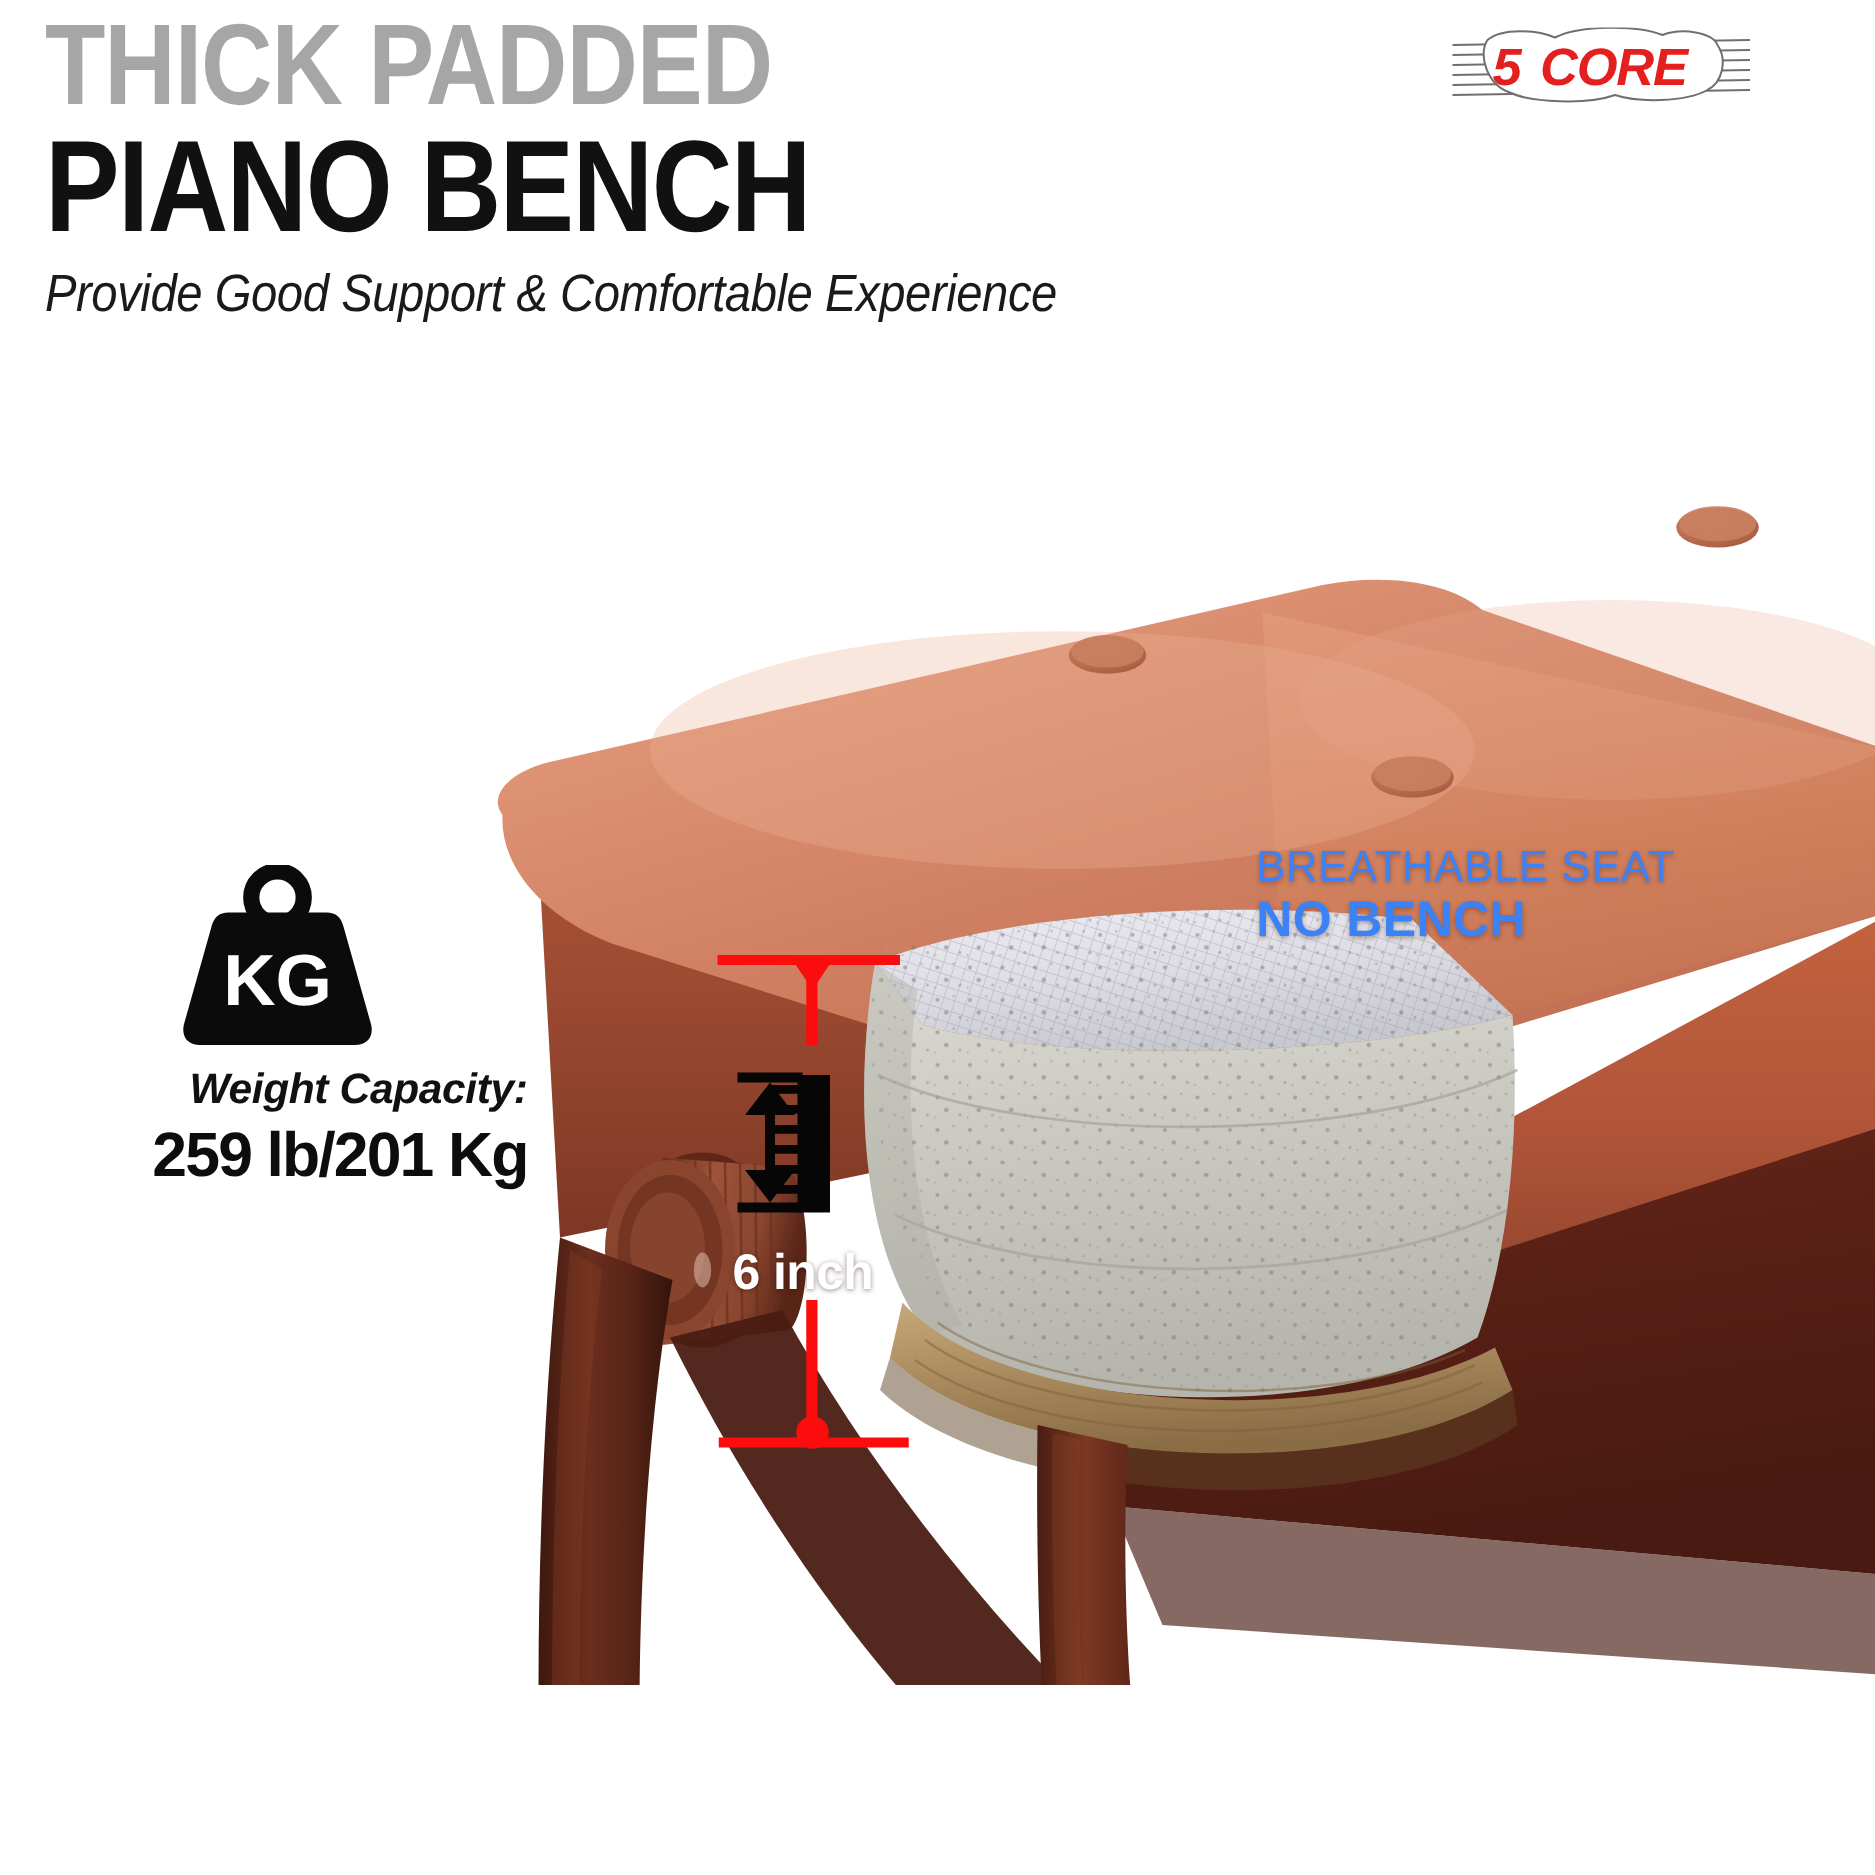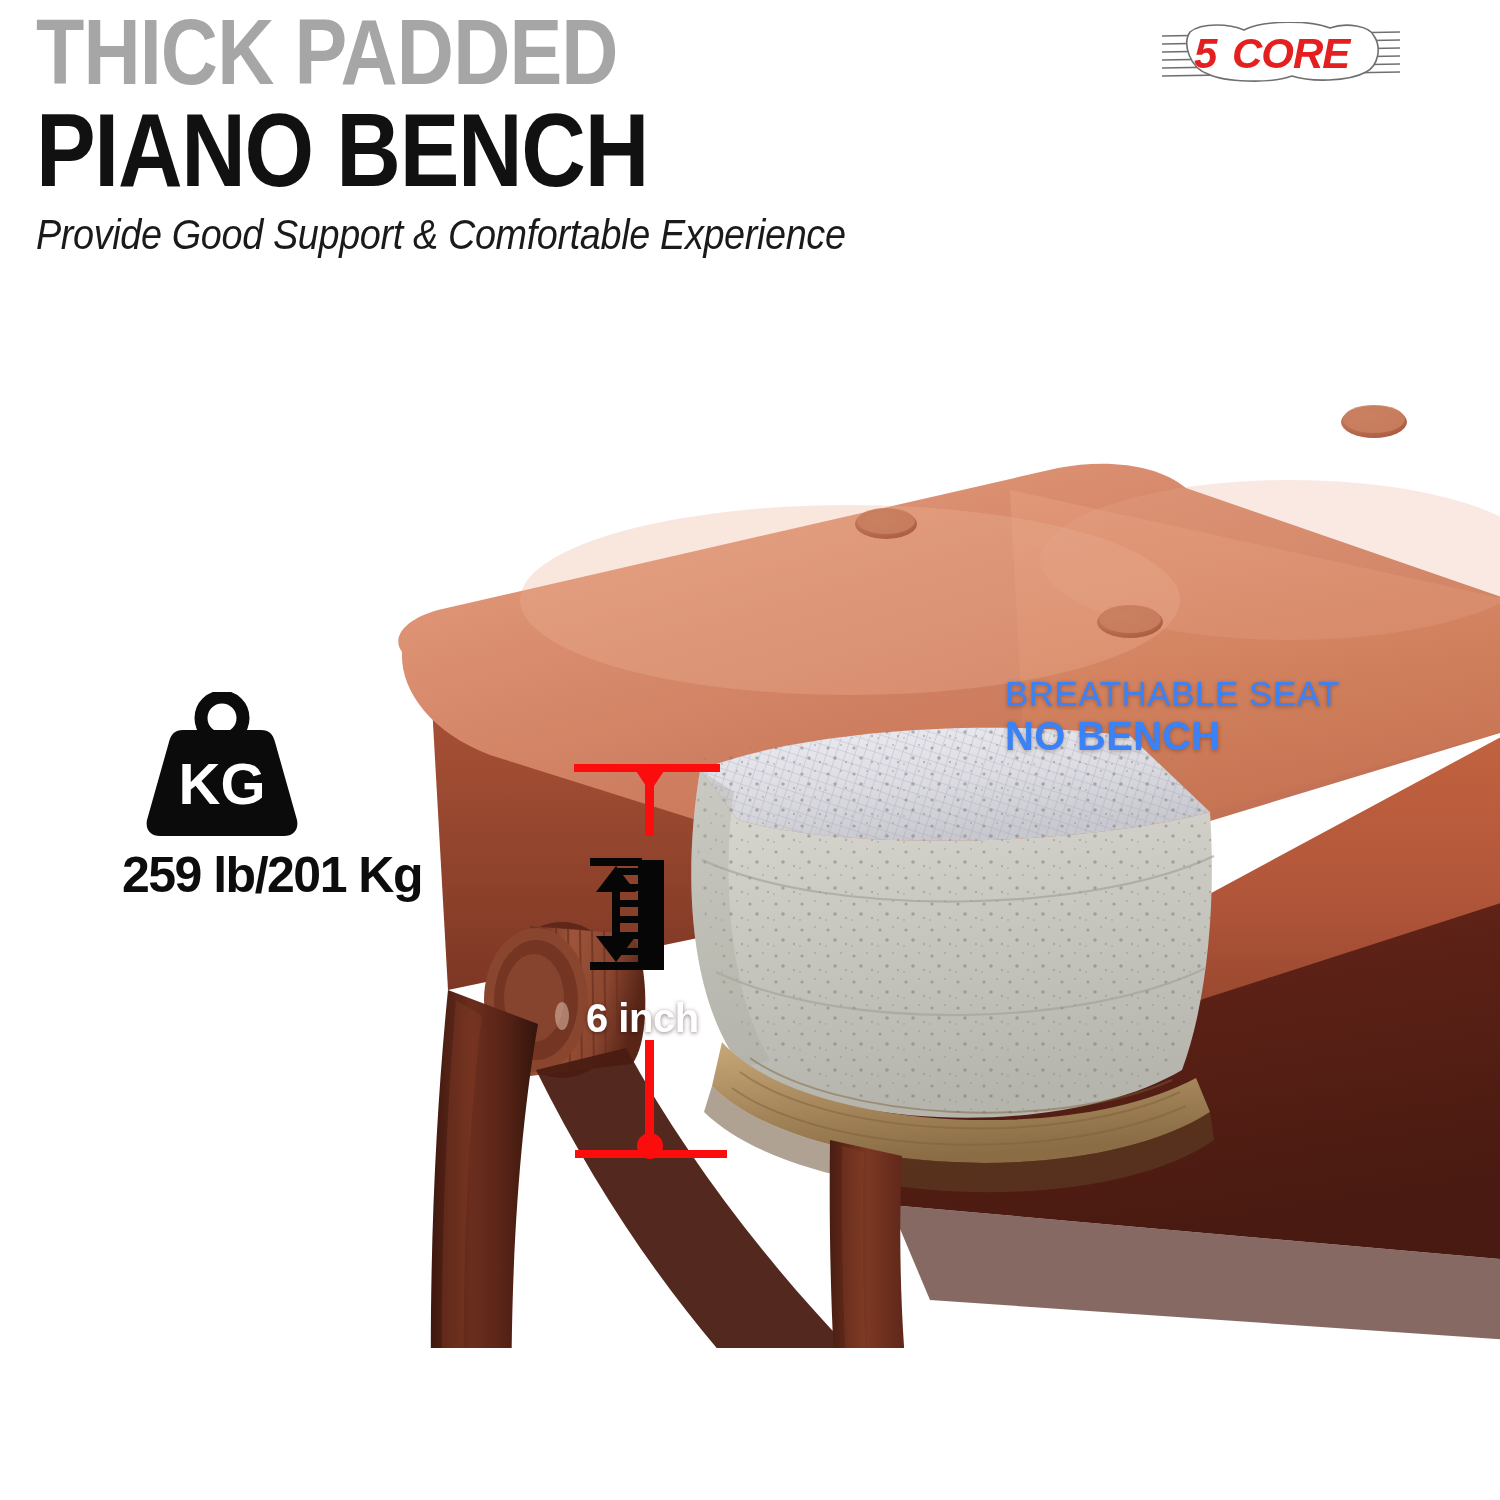--- a/index.html
+++ b/index.html
@@ -259,20 +259,21 @@
     </svg>
   </div>
 
   <div class="weight-block">
     <svg class="kg-icon" viewBox="0 0 170 150" xmlns="http://www.w3.org/2000/svg">
       <circle cx="85" cy="26" r="21" fill="none" stroke="#0b0b0b" stroke-width="13"></circle>
       <path d="M46 38 L124 38 C132 38 136 42 138 50 L160 128 C162 138 156 144 147 144
                L23 144 C14 144 8 138 10 128 L32 50 C34 42 38 38 46 38 Z" fill="#0b0b0b"></path>
       <text x="85" y="112" text-anchor="middle" font-family="'Liberation Sans',sans-serif" font-size="58" font-weight="bold" fill="#ffffff">KG</text>
     </svg>
+    <div class="wc-label">Weight Capacity:</div>
     <div class="wc-value">259 lb/201 Kg</div>
   </div>
 
   <div class="measure">
     <svg width="200" height="450" viewBox="0 0 200 450" xmlns="http://www.w3.org/2000/svg">
 
       <g>
         <rect x="14" y="24" width="146" height="8" fill="#fc0d0d"></rect>
         <path d="M74 28 L106 28 L90 52 Z" fill="#fc0d0d"></path>
         <rect x="85" y="30" width="9" height="66" fill="#fc0d0d"></rect>

